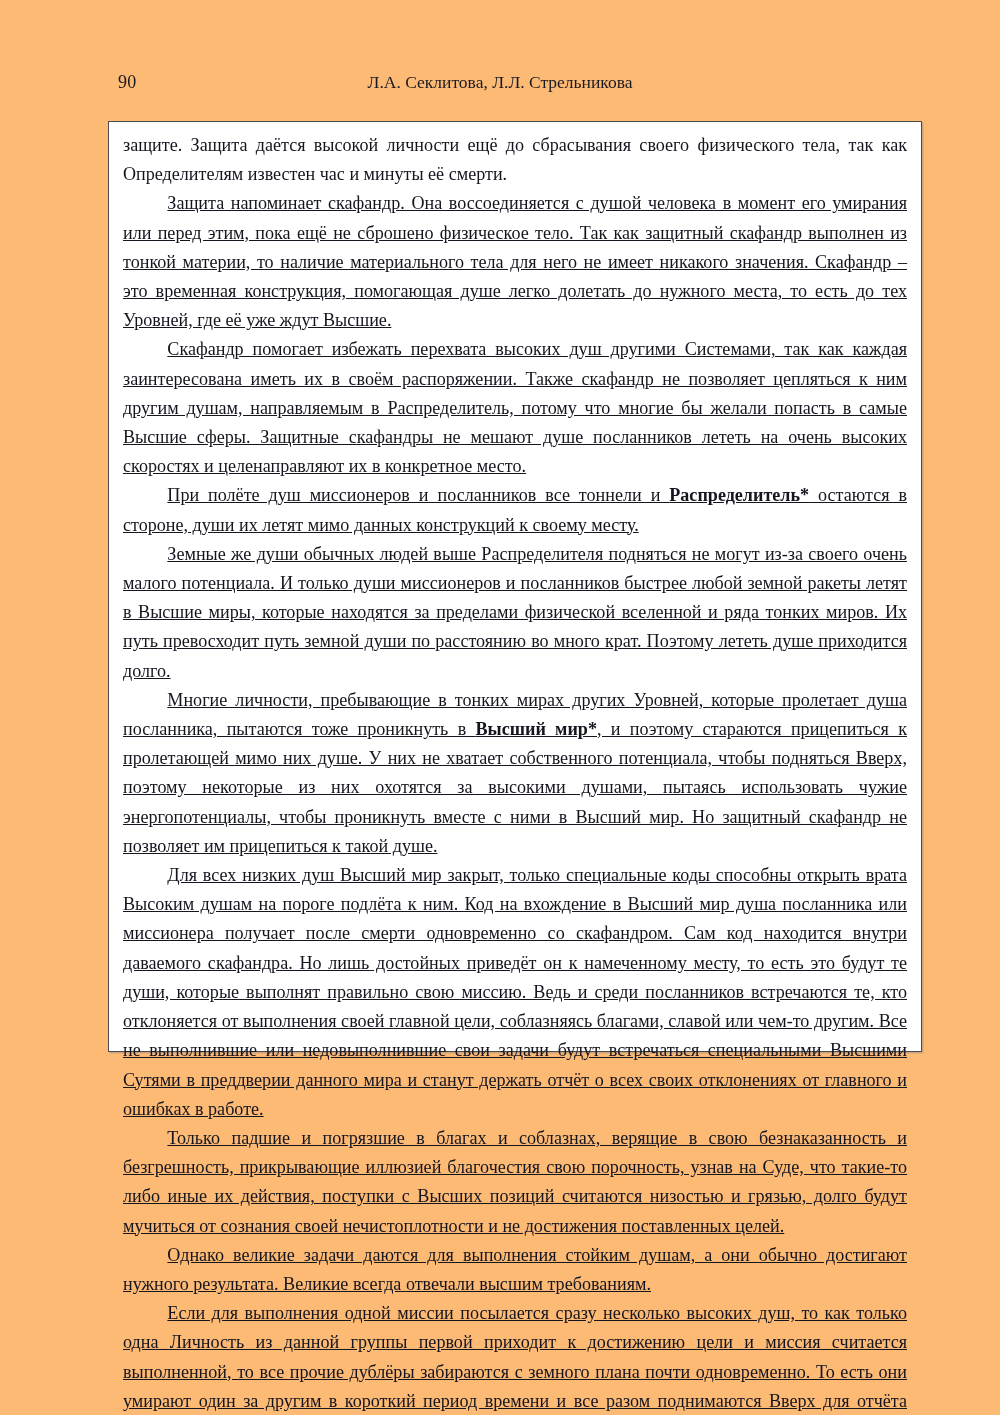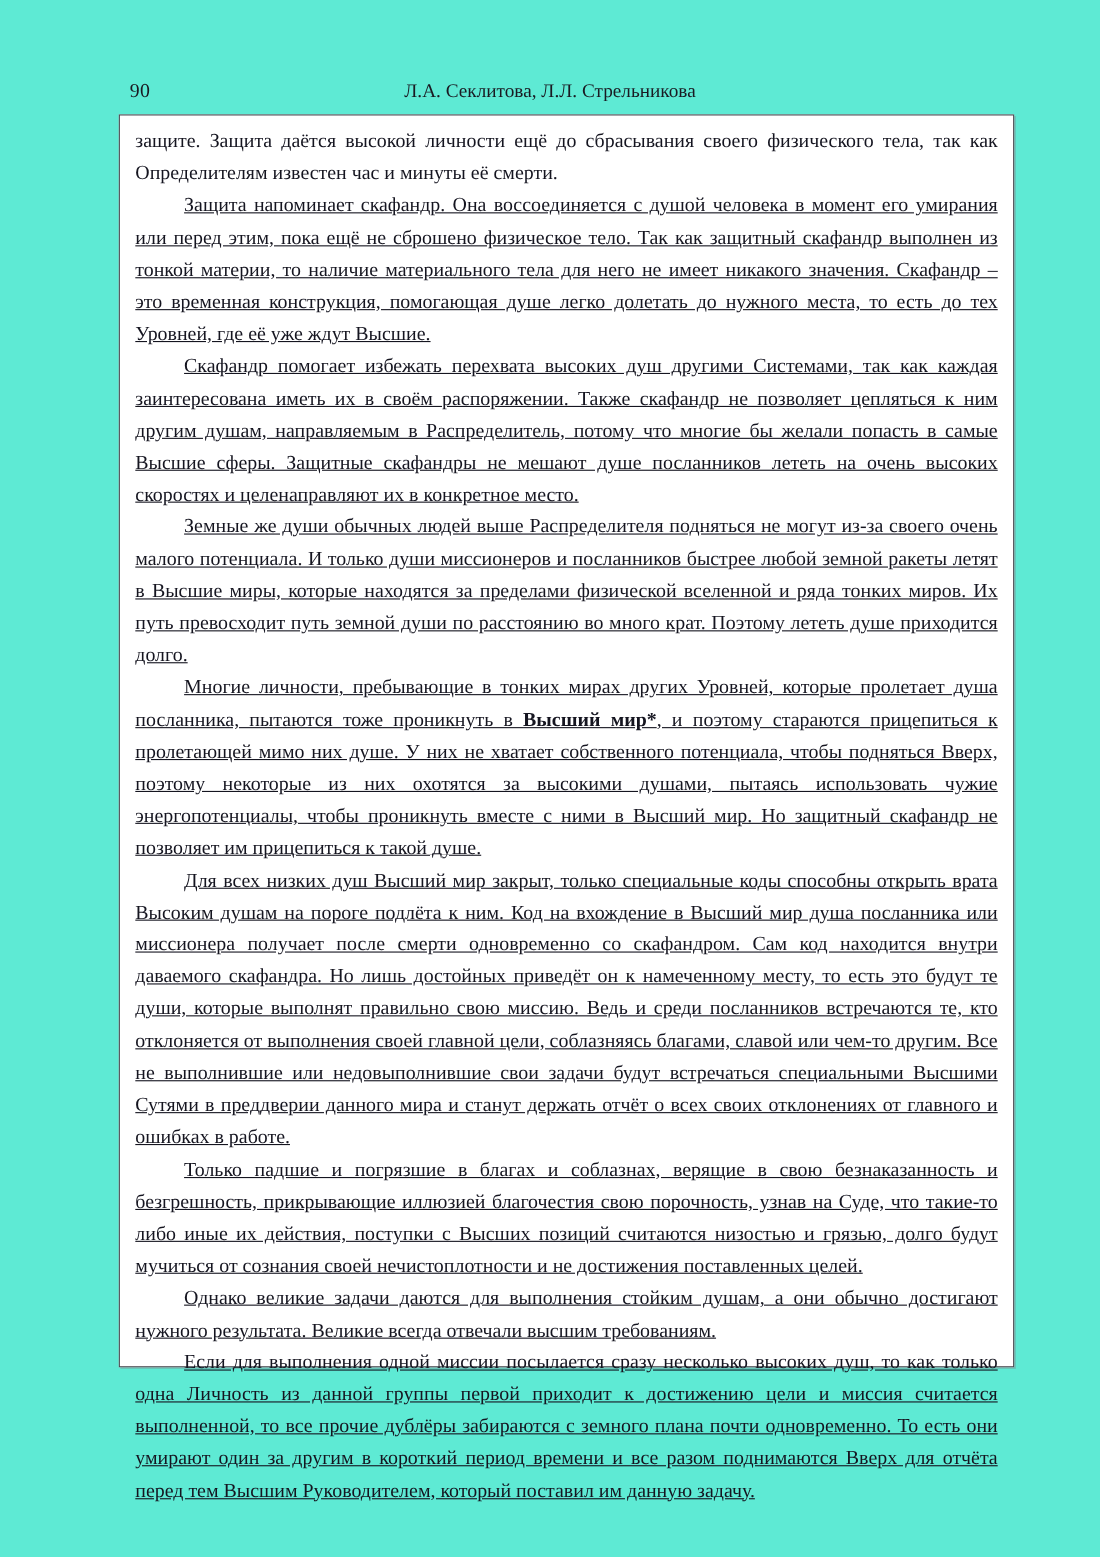--- a/index.html
+++ b/index.html
@@ -13,21 +13,21 @@
     height: 1415px;
     position: relative;
     font-family: "Liberation Serif", "DejaVu Serif", serif;
     color: #000000;
     overflow: hidden;
   }
 
   .page {
     position: absolute;
     inset: 0;
-    background: #5eead4;
+    background: #fdba74;
   }
 
   
   .running-head {
     position: absolute;
     top: 70px;
     left: 118px;
     right: 118px;
     height: 24px;
     font-size: 17.5px;
@@ -48,23 +48,23 @@
     top: 0;
     text-align: center;
     font-size: 17.5px;
     white-space: nowrap;
   }
 
   
   .text-frame {
     position: absolute;
     left: 108px;
-    top: 104px;
+    top: 121px;
     width: 814px;
-    height: 1139px;
+    height: 931px;
     border: 1.5px solid #4a4a52;
     box-sizing: border-box;
     background: #ffffff;
     box-shadow: 1.5px 1.5px 0 rgba(120,120,130,0.35);
   }
   .text-body {
     position: absolute;
     left: 14px;
     top: 9px;
     width: 784px;
@@ -110,20 +110,21 @@
   <div class="running-head">
     <span class="page-number">90</span>
     <span class="head-title">Л.А. Секлитова, Л.Л. Стрельникова</span>
   </div>
 
   <div class="text-frame">
     <div class="text-body" id="text-body">
         <p class="para"><span>защите. Защита даётся высокой личности ещё до сбрасывания своего физического тела, так как Определителям известен час и минуты её смерти.</span></p>
         <p class="para indent"><span>Защита напоминает скафандр. Она воссоединяется с душой человека в момент его умирания или перед этим, пока ещё не сброшено физическое тело. Так как защитный скафандр выполнен из тонкой материи, то наличие материального тела для него не имеет никакого значения. Скафандр – это временная конструкция, помогающая душе легко долетать до нужного места, то есть до тех Уровней, где её уже ждут Высшие.</span></p>
         <p class="para indent"><span>Скафандр помогает избежать перехвата высоких душ другими Системами, так как каждая заинтересована иметь их в своём распоряжении. Также скафандр не позволяет цепляться к ним другим душам, направляемым в Распределитель, потому что многие бы желали попасть в самые Высшие сферы. Защитные скафандры не мешают душе посланников лететь на очень высоких скоростях и целенаправляют их в конкретное место.</span></p>
+        <p class="para indent"><span>При полёте душ миссионеров и посланников все тоннели и </span><b>Распределитель*</b><span> остаются в стороне, души их летят мимо данных конструкций к своему месту.</span></p>
         <p class="para indent"><span>Земные же души обычных людей выше Распределителя подняться не могут из-за своего очень малого потенциала. И только души миссионеров и посланников быстрее любой земной ракеты летят в Высшие миры, которые находятся за пределами физической вселенной и ряда тонких миров. Их путь превосходит путь земной души по расстоянию во много крат. Поэтому лететь душе приходится долго.</span></p>
         <p class="para indent"><span>Многие личности, пребывающие в тонких мирах других Уровней, которые пролетает душа посланника, пытаются тоже проникнуть в </span><b>Высший мир*</b><span>, и поэтому стараются прицепиться к пролетающей мимо них душе. У них не хватает собственного потенциала, чтобы подняться Вверх, поэтому некоторые из них охотятся за высокими душами, пытаясь использовать чужие энергопотенциалы, чтобы проникнуть вместе с ними в Высший мир. Но защитный скафандр не позволяет им прицепиться к такой душе.</span></p>
         <p class="para indent"><span>Для всех низких душ Высший мир закрыт, только специальные коды способны открыть врата Высоким душам на пороге подлёта к ним. Код на вхождение в Высший мир душа посланника или миссионера получает после смерти одновременно со скафандром. Сам код находится внутри даваемого скафандра. Но лишь достойных приведёт он к намеченному месту, то есть это будут те души, которые выполнят правильно свою миссию. Ведь и среди посланников встречаются те, кто отклоняется от выполнения своей главной цели, соблазняясь благами, славой или чем-то другим. Все не выполнившие или недовыполнившие свои задачи будут встречаться специальными Высшими Сутями в преддверии данного мира и станут держать отчёт о всех своих отклонениях от главного и ошибках в работе.</span></p>
         <p class="para indent"><span>Только падшие и погрязшие в благах и соблазнах, верящие в свою безнаказанность и безгрешность, прикрывающие иллюзией благочестия свою порочность, узнав на Суде, что такие-то либо иные их действия, поступки с Высших позиций считаются низостью и грязью, долго будут мучиться от сознания своей нечистоплотности и не достижения поставленных целей.</span></p>
         <p class="para indent"><span>Однако великие задачи даются для выполнения стойким душам, а они обычно достигают нужного результата. Великие всегда отвечали высшим требованиям.</span></p>
         <p class="para indent"><span>Если для выполнения одной миссии посылается сразу несколько высоких душ, то как только одна Личность из данной группы первой приходит к достижению цели и миссия считается выполненной, то все прочие дублёры забираются с земного плана почти одновременно. То есть они умирают один за другим в короткий период времени и все разом поднимаются Вверх для отчёта перед тем Высшим Руководителем, который поставил им данную задачу.</span></p>
       </div>
   </div>
 
 

